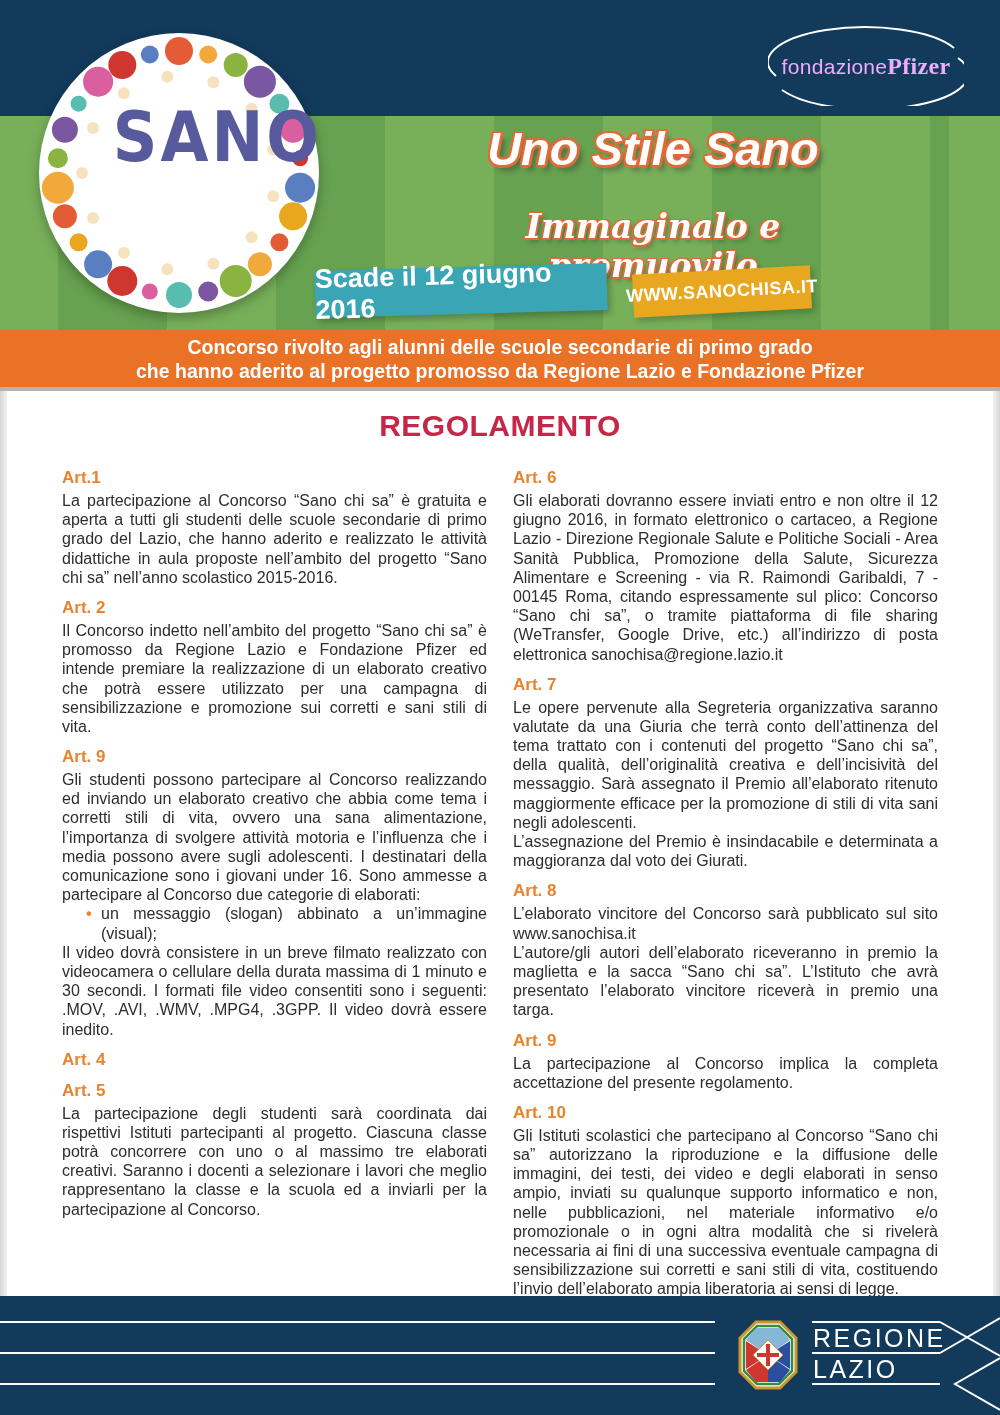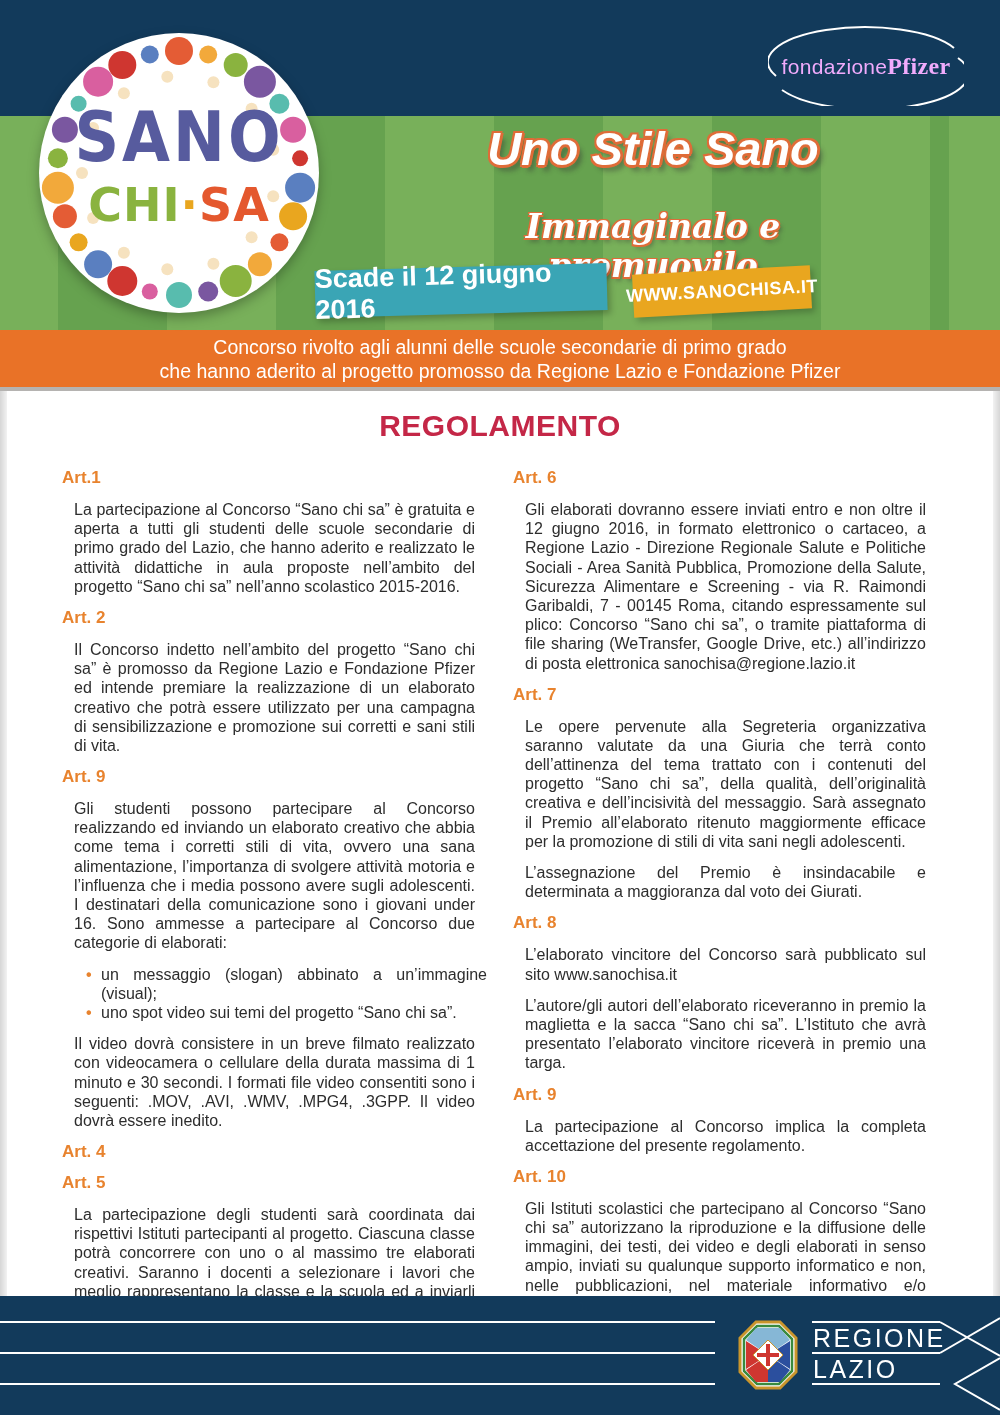--- a/index.html
+++ b/index.html
@@ -15,21 +15,21 @@
   .pfizer{position:absolute;right:36px;top:26px;width:196px;height:80px;}
   .pfizer svg{position:absolute;inset:0;}
   .pfizer svg path{fill:none;stroke:#ffffff;stroke-width:2;}
   .pfizer-text{position:absolute;top:27px;width:100%;text-align:center;color:#f0abfc;
       font-size:21px;letter-spacing:.3px;white-space:nowrap;}
   .pfizer-text .pf{font-family:"Liberation Serif","DejaVu Serif",serif;font-weight:700;font-size:24px;}
   
   .logo{position:absolute;left:36px;top:30px;width:286px;height:286px;z-index:5;
         filter:drop-shadow(0 5px 6px rgba(0,0,0,.28));}
   .logo svg{position:absolute;inset:0;}
-  .logo-text{position:absolute;left:0;right:0;top:76px;text-align:center;font-weight:700;
+  .logo-text{position:absolute;left:0;right:0;top:76px;text-align:right;font-weight:700;
         font-family:"DejaVu Sans",sans-serif;}
   .logo-w1{display:block;font-size:62px;line-height:1;letter-spacing:3px;
         color:var(--logo-purple,#575b9e);transform:scaleY(1.12);}
   .logo-l2{display:block;margin-top:14px;font-size:46px;line-height:1;letter-spacing:1px;}
   .logo-w2{color:var(--logo-green,#8ab33f);}
   .logo-sep{color:var(--yellow,#e9a61f);}
   .logo-w3{color:var(--logo-orange,#e4582e);}
   
   .headline{position:absolute;top:124px;left:428px;width:450px;text-align:center;
       font-family:Liberation Sans, sans-serif;font-style:italic;font-weight:700;font-size:47px;
@@ -47,35 +47,35 @@
       display:flex;align-items:center;justify-content:center;
       color:#fff;font-weight:700;font-size:27px;box-shadow:3px 4px 6px rgba(0,0,0,.25);}
   .website-badge{position:absolute;left:633px;top:270px;width:178px;height:43px;
       background:var(--yellow,#e9a61f);transform:rotate(-3deg);
       display:flex;align-items:center;justify-content:center;
       color:#fff;font-weight:700;font-size:18px;letter-spacing:.5px;
       box-shadow:3px 4px 6px rgba(0,0,0,.22);}
   
   .orange-band{position:absolute;top:330px;left:0;right:0;height:57px;box-sizing:border-box;
       background:var(--orange,#e97227);color:#fff;text-align:center;
-      font-weight:400;font-size:19.5px;line-height:24px;padding-top:5px;}
+      font-weight:700;font-size:19.5px;line-height:24px;padding-top:5px;}
   .band-shadow{position:absolute;top:387px;left:0;right:0;height:4px;background:#a3a09d;opacity:.8;}
   
   .doc{position:absolute;top:391px;left:0;right:0;bottom:119px;background:#fff;
       padding:18px 62px 0;box-sizing:border-box;}
   .page-edge{position:absolute;top:391px;width:7px;bottom:119px;
       background:linear-gradient(90deg,#d6d6d6,#f2f2f2);z-index:3;}
   .page-edge.right{right:0;background:linear-gradient(270deg,#d6d6d6,#f2f2f2);}
   .doc-title{margin:0 0 14px;text-align:center;color:var(--title-red,#c42747);
       font-size:30px;font-weight:700;letter-spacing:.5px;}
   .columns{display:flex;gap:26px;}
   .col{flex:1;min-width:0;}
   .article h3{margin:11px 0 3px;color:var(--heading-orange,#e8832e);
       font-size:17px;font-weight:700;}
-  .article p{margin:12px;color:var(--text,#2d2d2d);font-size:16px;line-height:1.2;
+  .article p{margin:0;color:var(--text,#2d2d2d);font-size:16px;line-height:1.2;
       text-align:justify;}
   .article ul.bullets{margin:0;padding:0 0 0 24px;list-style:none;}
   .article ul.bullets li{position:relative;padding-left:15px;color:var(--text,#2d2d2d);
       font-size:16px;line-height:1.2;text-align:justify;}
   .article ul.bullets li::before{content:"•";position:absolute;left:0;top:0;
       color:var(--heading-orange,#e8832e);font-weight:700;}
   
   .footer{position:absolute;left:0;right:0;bottom:0;height:119px;background:var(--navy,#123a5b);}
   .footer-lines{position:absolute;inset:0;}
   .footer-lines line,.footer-lines path{stroke:#ffffff;stroke-width:2;fill:none;}
@@ -141,21 +141,20 @@
           <circle cx="57.1" cy="97.9" r="6" fill="#f6e2bf"></circle>
           <circle cx="87.9" cy="63.2" r="6" fill="#f6e2bf"></circle>
           <circle cx="131.3" cy="46.7" r="6" fill="#f6e2bf"></circle>
           <circle cx="177.4" cy="52.3" r="6" fill="#f6e2bf"></circle>
           <circle cx="215.6" cy="78.7" r="6" fill="#f6e2bf"></circle>
           <circle cx="237.2" cy="119.8" r="6" fill="#f6e2bf"></circle>
         </g>
     </svg>
     <div class="logo-text">
       <span class="logo-w1">SANO</span>
-      <span class="logo-l2"><span class="logo-w2">CHI</span><span class="logo-sep">·</span><span class="logo-w3">SA</span></span>
     </div>
   </div>
 
   <div class="headline">Uno Stile Sano</div>
   <div class="subheadline">Immaginalo e promuovilo</div>
 
   <div class="deadline-badge">Scade il 12 giugno 2016</div>
   <div class="website-badge">WWW.SANOCHISA.IT</div>
 
   <div class="orange-band">
@@ -184,21 +183,20 @@
               <p>Il Concorso indetto nell’ambito del progetto “Sano chi sa” è promosso da Regione Lazio e Fondazione Pfizer ed intende premiare la realizzazione di un elaborato creativo che potrà essere utilizzato per una campagna di sensibilizzazione e promozione sui corretti e sani stili di vita.</p>
             </div>
   </section>
 
   <section class="article">
     <h3>Art. 9</h3>
     <div>
               <p>Gli studenti possono partecipare al Concorso realizzando ed inviando un elaborato creativo che abbia come tema i corretti stili di vita, ovvero una sana alimentazione, l’importanza di svolgere attività motoria e l’influenza che i media possono avere sugli adolescenti. I destinatari della comunicazione sono i giovani under 16. Sono ammesse a partecipare al Concorso due categorie di elaborati:</p>
               <ul class="bullets">
                 <li>un messaggio (slogan) abbinato a un’immagine (visual);</li>
-                <li>uno spot video sui temi del progetto “Sano chi sa”.</li>
               </ul>
               <p>Il video dovrà consistere in un breve filmato realizzato con videocamera o cellulare della durata massima di 1 minuto e 30 secondi. I formati file video consentiti sono i seguenti: .MOV, .AVI, .WMV, .MPG4, .3GPP. Il video dovrà essere inedito.</p>
             </div>
   </section>
 
   <section class="article">
     <h3>Art. 4</h3>
   </section>
 
   <section class="article">

